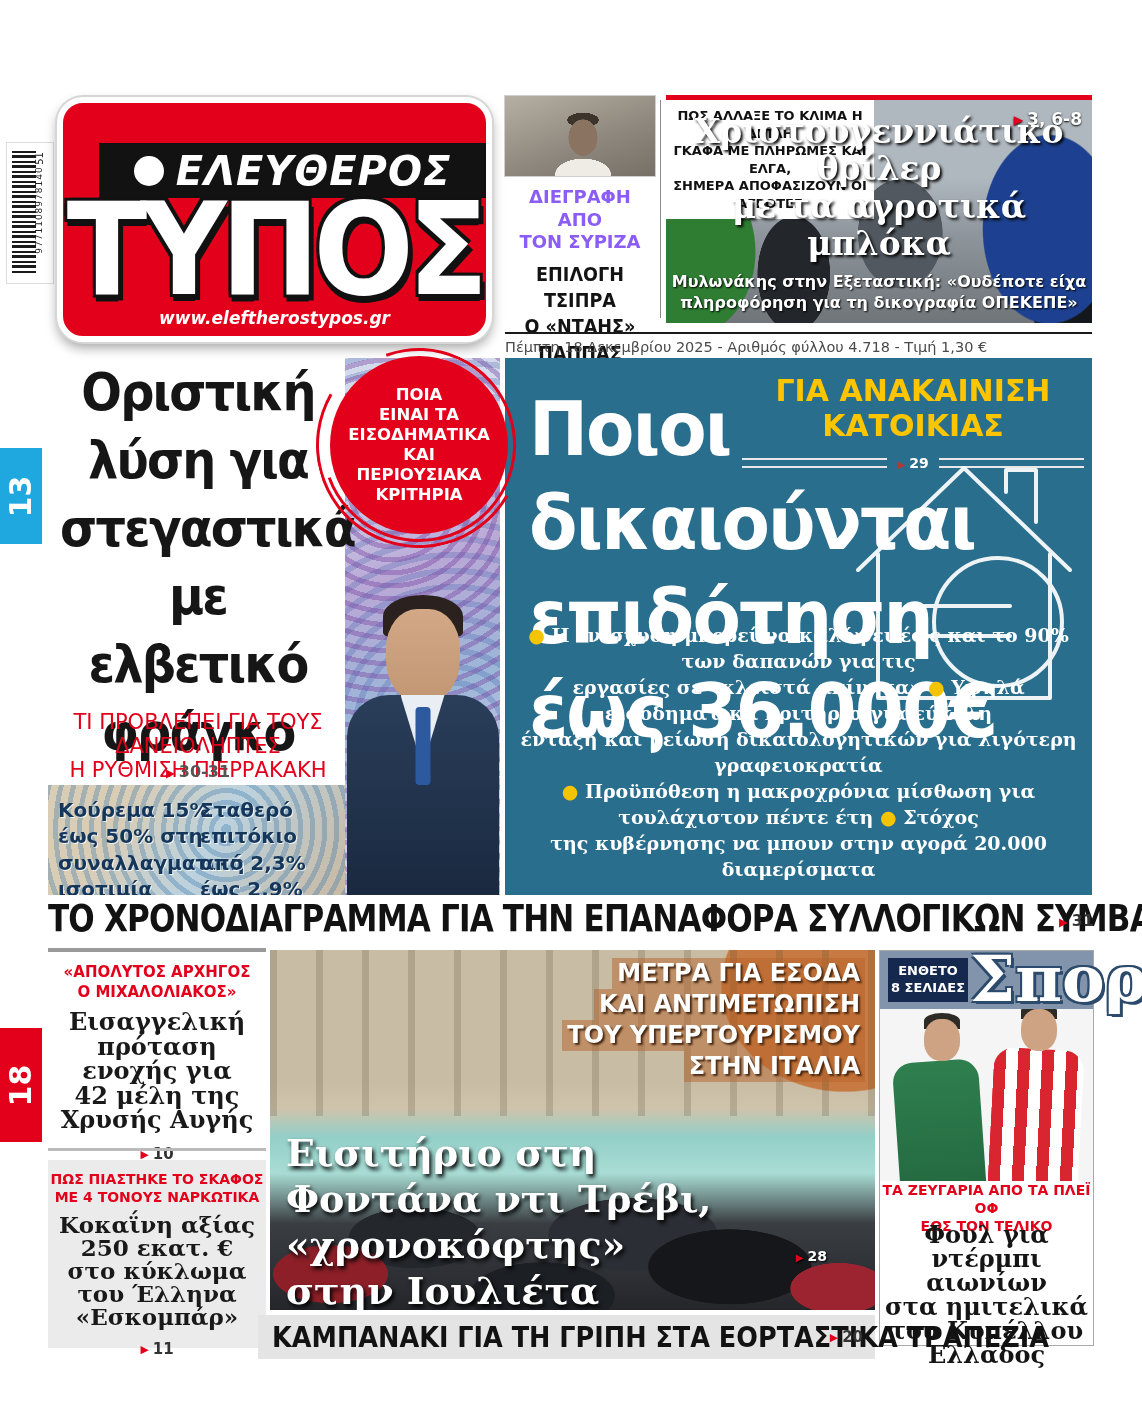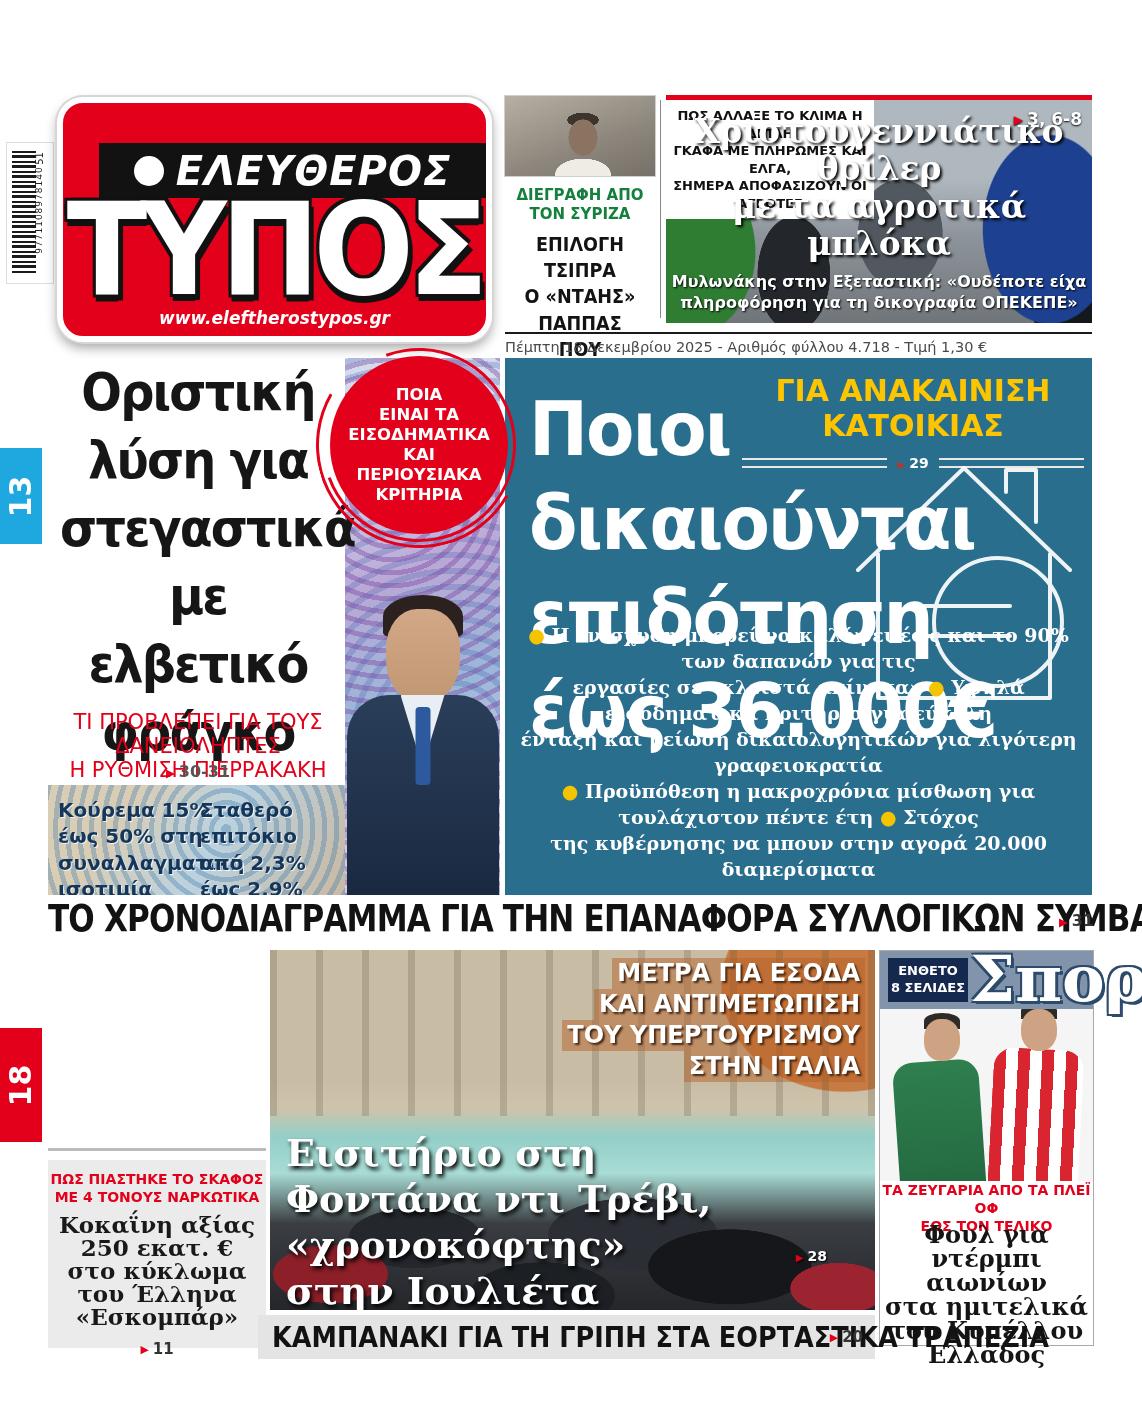--- a/index.html
+++ b/index.html
@@ -38,21 +38,21 @@
   .bc-issue{position:absolute;left:26px;top:10px;transform:rotate(-90deg);font-size:10px;color:#222;}
 
   
   .col-syriza{position:absolute;left:504px;top:95px;width:152px;text-align:center;}
   .syriza-photo{height:80px;border:1px solid #cfcfcf;
      background:
        radial-gradient(ellipse 24px 30px at 52% 52%,#8a7361 0 60%,rgba(0,0,0,0) 61%),
        radial-gradient(ellipse 26px 12px at 52% 30%,#3d342c 0 60%,rgba(0,0,0,0) 61%),
        radial-gradient(ellipse 46px 26px at 52% 98%,#efece6 0 60%,rgba(0,0,0,0) 61%),
        linear-gradient(160deg,#b6afa3,#8d867c 60%,#767068);}
-  .syriza-kicker{color:#15803d;font-weight:bold;font-size:15px;line-height:1.25;margin-top:9px;}
+  .syriza-kicker{color:#8b5cf6;font-weight:bold;font-size:18px;line-height:1.25;margin-top:9px;}
   .syriza-headline{color:#131313;font-weight:bold;font-size:20px;line-height:1.32;margin-top:7px;
                    transform:scaleX(.88);}
   .pref{font-weight:bold;color:#333;font-size:15px;margin-top:12px;}
 
   .vdiv{position:absolute;left:660px;top:100px;width:1px;height:218px;background:#8a8a8a;}
 
   
   .farmers{position:absolute;left:666px;top:95px;width:426px;height:228px;}
   .farmers-redbar{position:absolute;top:0;left:0;right:0;height:5px;background:#e2001a;}
   .farmers-photo{position:absolute;top:5px;left:0;right:0;bottom:0;overflow:hidden;
@@ -350,20 +350,36 @@
       <div class="ydotify"><span class="ydot">●</span> Προϋπόθεση η μακροχρόνια μίσθωση για τουλάχιστον πέντε έτη <span class="ydot">●</span> Στόχος</div>
       <div class="ydotify">της κυβέρνησης να μπουν στην αγορά 20.000 διαμερίσματα</div>
     </div>
   </div>
 
   <div class="timeline">
     <span class="txt">ΤΟ ΧΡΟΝΟΔΙΑΓΡΑΜΜΑ ΓΙΑ ΤΗΝ ΕΠΑΝΑΦΟΡΑ ΣΥΛΛΟΓΙΚΩΝ ΣΥΜΒΑΣΕΩΝ</span>
     <span class="ref"><span class="arr">▶</span><span>31</span></span>
   </div>
 
+  <div class="gd">
+    <div class="kicker-red">
+      <div>«ΑΠΟΛΥΤΟΣ ΑΡΧΗΓΟΣ</div>
+      <div>Ο ΜΙΧΑΛΟΛΙΑΚΟΣ»</div>
+    </div>
+    <div class="gd-headline serif">
+      <div>Εισαγγελική</div>
+      <div>πρόταση</div>
+      <div>ενοχής για</div>
+      <div>42 μέλη της</div>
+      <div>Χρυσής Αυγής</div>
+    </div>
+    <div class="pref">
+      <span class="arr">▶</span><span>10</span>
+    </div>
+  </div>
 
   <div class="divider2"></div>
 
   <div class="coc">
     <div class="kicker-red">
       <div>ΠΩΣ ΠΙΑΣΤΗΚΕ ΤΟ ΣΚΑΦΟΣ</div>
       <div>ΜΕ 4 ΤΟΝΟΥΣ ΝΑΡΚΩΤΙΚΑ</div>
     </div>
     <div class="coc-headline serif">
       <div>Κοκαΐνη αξίας</div>

